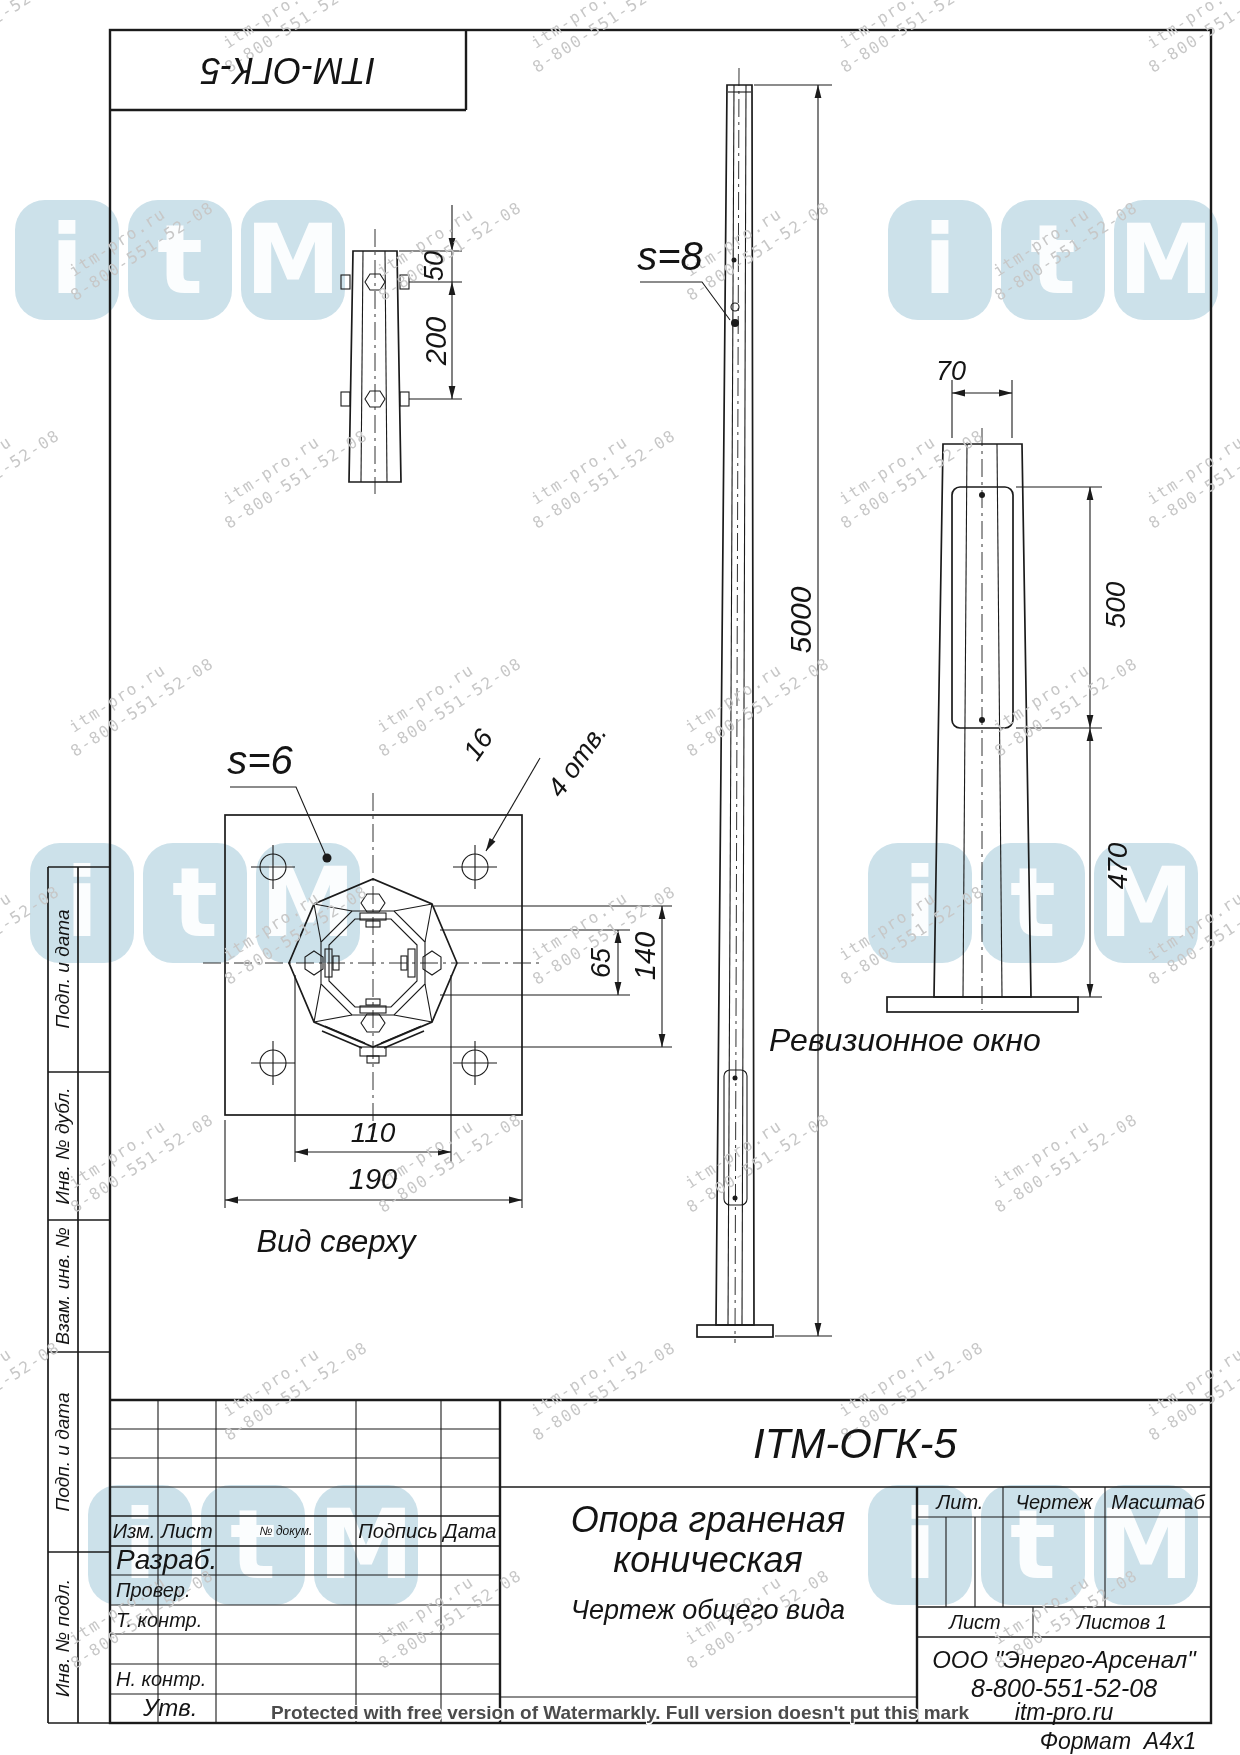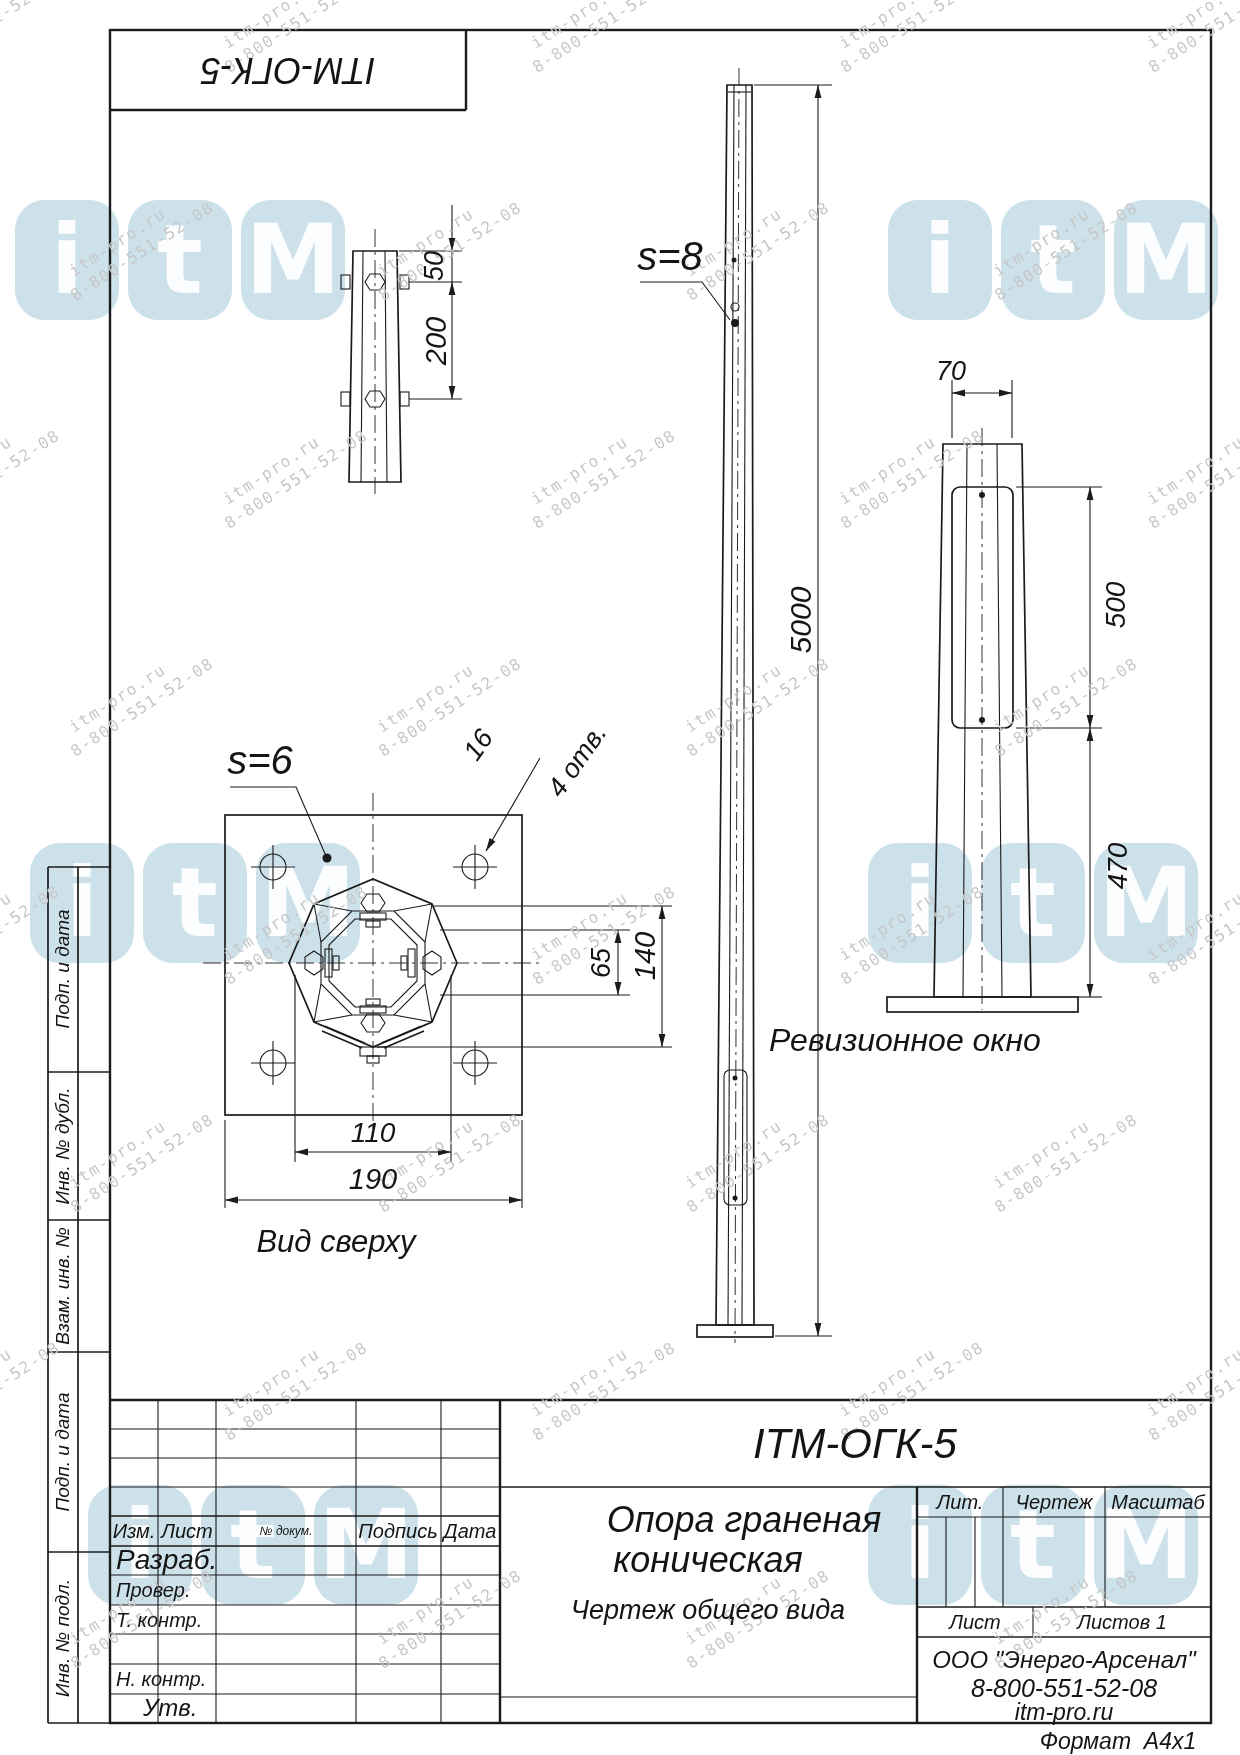--- a/index.html
+++ b/index.html
@@ -273,21 +273,21 @@
     <div>16</div>
     <div style="margin-left:18px;">4 отв.</div>
   </div>
   <div class="t" style="left:601px;top:963px;font-size:27px;transform:translate(-50%,-50%) rotate(-90deg);">65</div>
   <div class="t" style="left:645px;top:956px;font-size:29px;transform:translate(-50%,-50%) rotate(-90deg);">140</div>
   <div class="t" style="left:373px;top:1133px;font-size:28px;transform:translate(-50%,-50%);">110</div>
   <div class="t" style="left:373px;top:1179px;font-size:29px;transform:translate(-50%,-50%);">190</div>
   <div class="t" style="left:336px;top:1242px;font-size:31px;transform:translate(-50%,-50%);">Вид сверху</div>
 
   <div class="t" style="left:855px;top:1444px;font-size:42px;transform:translate(-50%,-50%);">ITM-ОГК-5</div>
-  <div class="t" style="left:708px;top:1520px;font-size:36px;transform:translate(-50%,-50%);margin-left:36px;">Опора граненая</div>
+  <div class="t" style="left:708px;top:1520px;font-size:36px;transform:translate(-50%,-50%);">Опора граненая</div>
   <div class="t" style="left:708px;top:1560px;font-size:36px;transform:translate(-50%,-50%);">коническая</div>
   <div class="t" style="left:708px;top:1610px;font-size:27px;transform:translate(-50%,-50%);">Чертеж общего вида</div>
 
   <div class="t" style="left:134px;top:1531px;font-size:20px;transform:translate(-50%,-50%);">Изм.</div>
   <div class="t" style="left:187px;top:1531px;font-size:20px;transform:translate(-50%,-50%);">Лист</div>
   <div class="t" style="left:286px;top:1531px;font-size:12px;transform:translate(-50%,-50%);">№ докум.</div>
   <div class="t" style="left:398px;top:1531px;font-size:20px;transform:translate(-50%,-50%);">Подпись</div>
   <div class="t" style="left:470px;top:1531px;font-size:20px;transform:translate(-50%,-50%);">Дата</div>
 
   <div class="t" style="left:116px;top:1560px;font-size:28px;transform:translate(0,-50%);">Разраб.</div>
@@ -307,13 +307,14 @@
   <div class="t" style="left:1064px;top:1688px;font-size:25px;transform:translate(-50%,-50%);">8-800-551-52-08</div>
   <div class="t" style="left:1064px;top:1712px;font-size:23px;transform:translate(-50%,-50%);">itm-pro.ru</div>
   <div class="t" style="left:1118px;top:1741px;font-size:23px;transform:translate(-50%,-50%);">Формат  А4х1</div>
 
   <div class="t" style="left:63px;top:969px;font-size:19px;transform:translate(-50%,-50%) rotate(-90deg);">Подп. и дата</div>
   <div class="t" style="left:63px;top:1146px;font-size:19px;transform:translate(-50%,-50%) rotate(-90deg);">Инв. № дубл.</div>
   <div class="t" style="left:63px;top:1286px;font-size:19px;transform:translate(-50%,-50%) rotate(-90deg);">Взам. инв. №</div>
   <div class="t" style="left:63px;top:1452px;font-size:19px;transform:translate(-50%,-50%) rotate(-90deg);">Подп. и дата</div>
   <div class="t" style="left:63px;top:1638px;font-size:19px;transform:translate(-50%,-50%) rotate(-90deg);">Инв. № подл.</div>
 
+  <div class="t protected" style="left:620px;top:1713px;transform:translate(-50%,-50%);">Protected with free version of Watermarkly. Full version doesn't put this mark</div>
 </div>
 
 </body></html>

